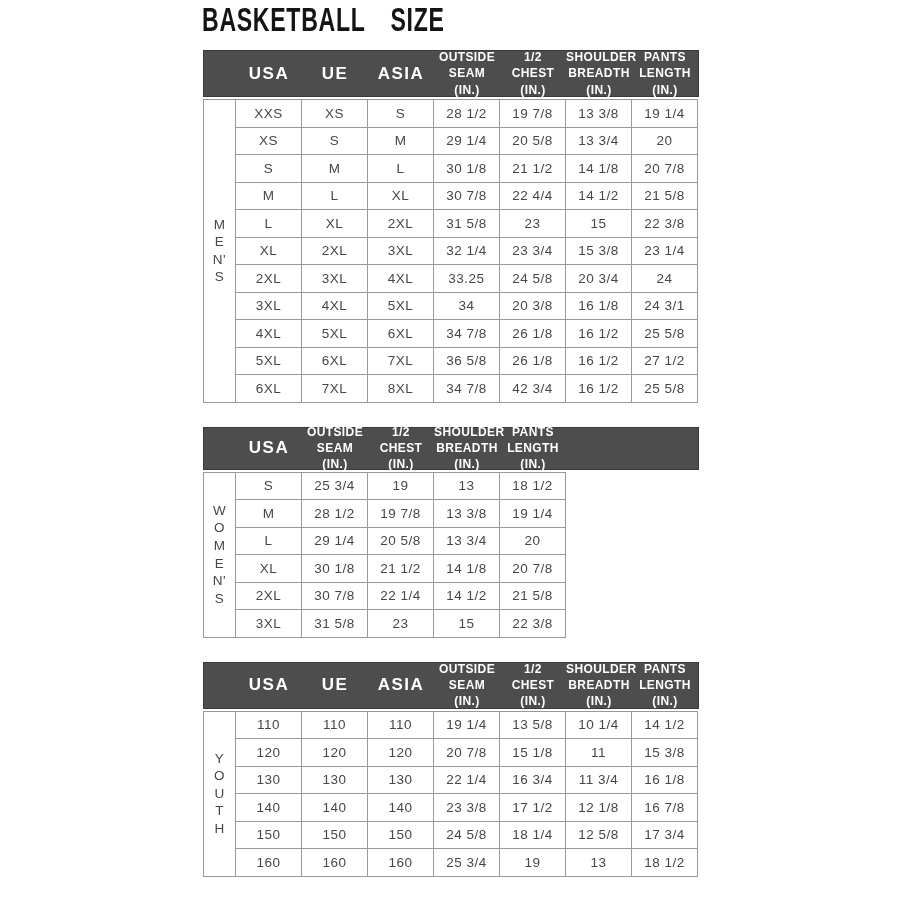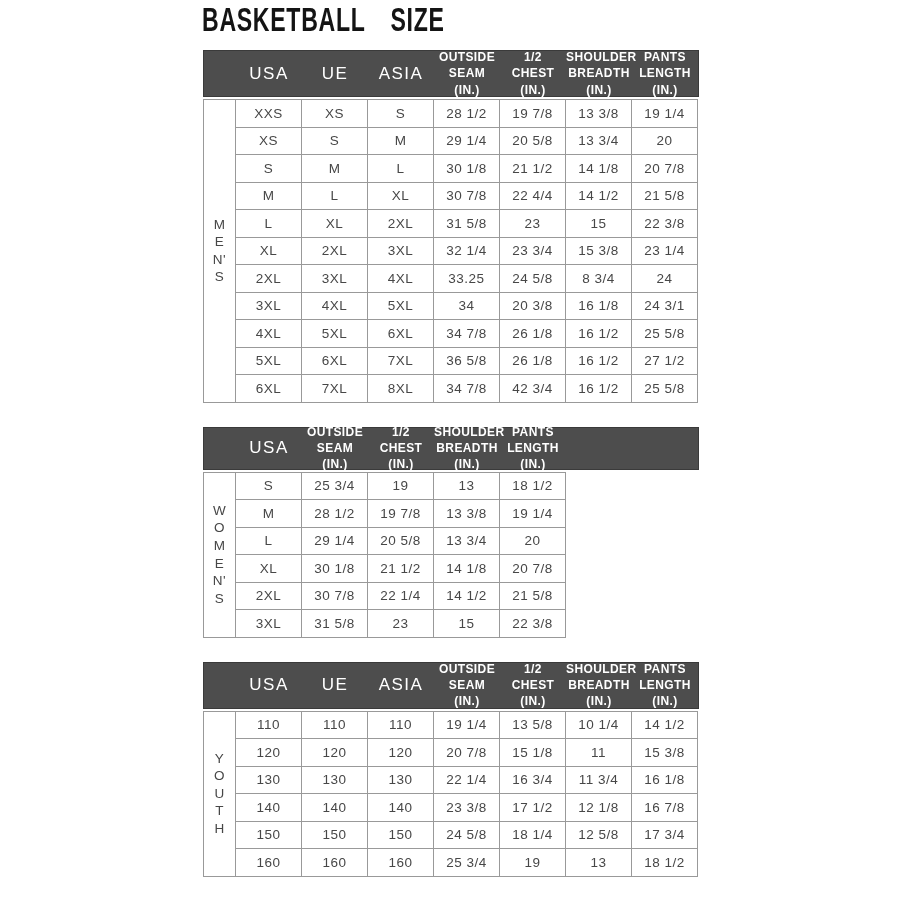--- a/index.html
+++ b/index.html
@@ -18,21 +18,21 @@
   .table-block { margin-bottom: 24px; }
 
   .thead {
     display: flex; align-items: center;
     background: #4d4d4d; border: 1px solid #3a3a3a;
     height: 47px; margin-bottom: 2px;
   }
   .table-block.womens .thead { height: 43px; }
   .th { color: #ffffff; text-align: center; flex: 0 0 auto; }
   .th.spacer { width: 32px; }
-  .th.big { width: 66px; font-size: 17px; font-weight: normal; letter-spacing: 1.5px; text-align: center; }
+  .th.big { width: 66px; font-size: 17px; font-weight: bold; letter-spacing: 1.5px; text-align: center; }
   .th.small {
     width: 66px; font-size: 12px; font-weight: bold;
     line-height: 1.35; white-space: pre-line; letter-spacing: 0.4px;
   }
 
   table.body { border-collapse: collapse; table-layout: fixed; }
   table.body td {
     border: 1px solid #999999; text-align: center; vertical-align: middle;
     height: 27.5px; font-size: 13.5px; color: #474747; letter-spacing: 0.5px;
   }
@@ -126,21 +126,21 @@
               <td class="cell">23 3/4</td>
               <td class="cell">15 3/8</td>
               <td class="cell">23 1/4</td>
             </tr>
             <tr>
               <td class="cell">2XL</td>
               <td class="cell">3XL</td>
               <td class="cell">4XL</td>
               <td class="cell">33.25</td>
               <td class="cell">24 5/8</td>
-              <td class="cell">8 3/4</td>
+              <td class="cell">20 3/4</td>
               <td class="cell">24</td>
             </tr>
             <tr>
               <td class="cell">3XL</td>
               <td class="cell">4XL</td>
               <td class="cell">5XL</td>
               <td class="cell">34</td>
               <td class="cell">20 3/8</td>
               <td class="cell">16 1/8</td>
               <td class="cell">24 3/1</td>

